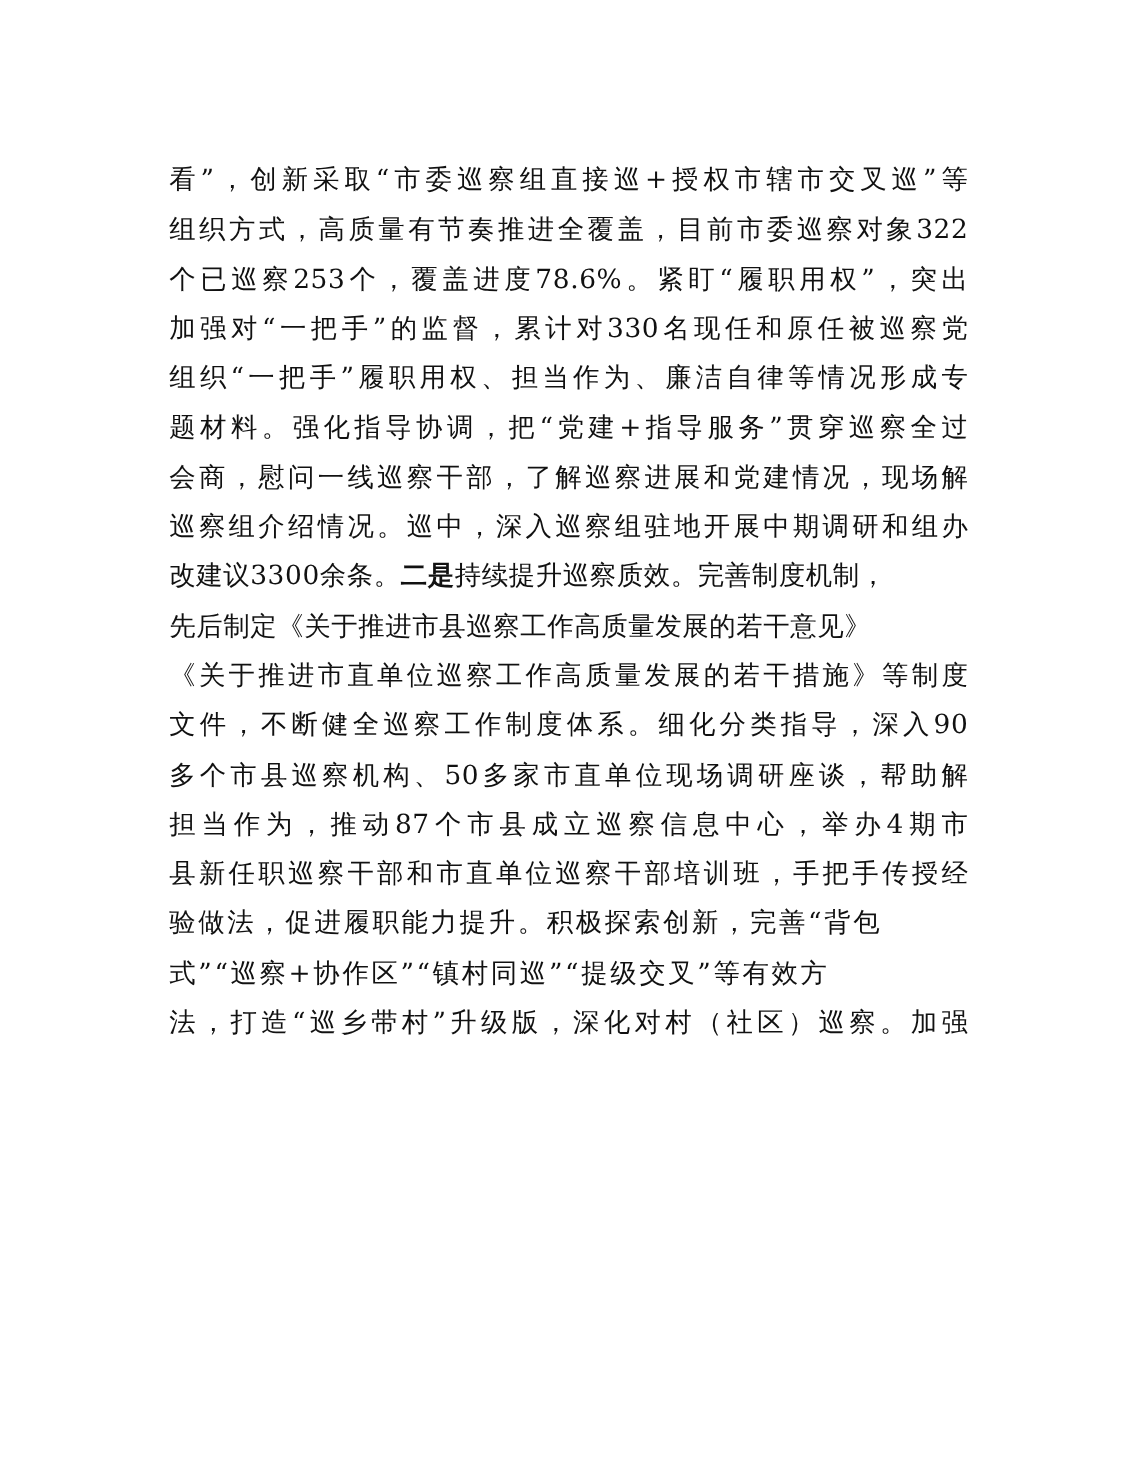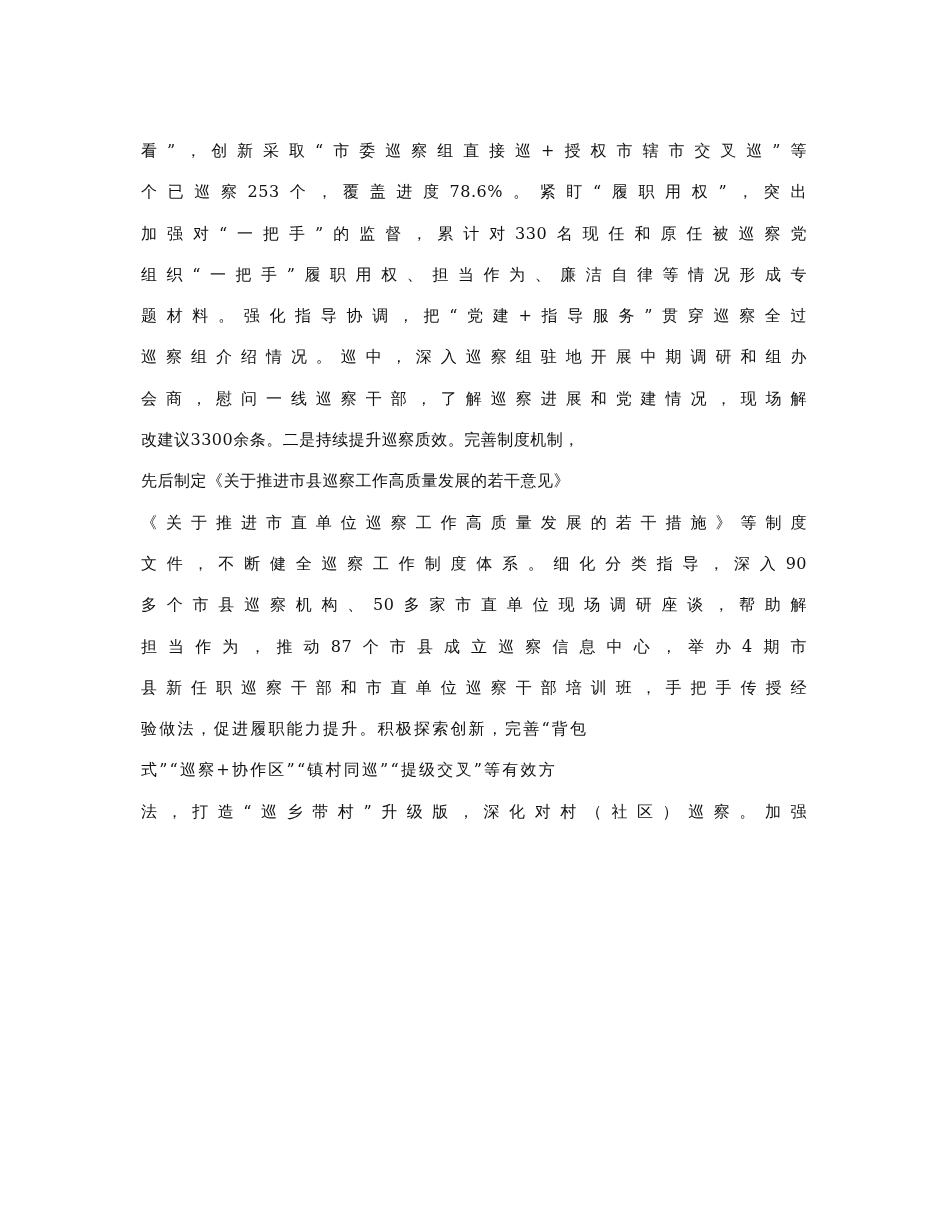--- a/index.html
+++ b/index.html
@@ -17,49 +17,50 @@
     }
     .page {
       position: absolute;
       left: 141px;
       top: 130px;
       width: 666px;
     }
     .line {
       height: 41.3px;
       line-height: 41.3px;
-      font-size: 16px;
+      font-size: 22px;
       white-space: nowrap;
       text-align: justify;
       text-align-last: justify;
       letter-spacing: 0.5px;
     }
     .line.last-short {
       text-align-last: left;
     }
     .line.short {
       text-align-last: left;
       letter-spacing: 2.2px;
     }
     .bold {
       font-family: "DejaVu Sans", "Liberation Sans", sans-serif;
-      font-weight: normal;
+      font-weight: bold;
     }
   </style>
 </head>
 <body>
 
 <div class="page">
   <div class="line">看”，创新采取“市委巡察组直接巡+授权市辖市交叉巡”等</div>
+  <div class="line">组织方式，高质量有节奏推进全覆盖，目前市委巡察对象322</div>
   <div class="line">个已巡察253个，覆盖进度78.6%。紧盯“履职用权”，突出</div>
   <div class="line">加强对“一把手”的监督，累计对330名现任和原任被巡察党</div>
   <div class="line">组织“一把手”履职用权、担当作为、廉洁自律等情况形成专</div>
   <div class="line">题材料。强化指导协调，把“党建+指导服务”贯穿巡察全过</div>
+  <div class="line">会商，慰问一线巡察干部，了解巡察进展和党建情况，现场解</div>
   <div class="line">巡察组介绍情况。巡中，深入巡察组驻地开展中期调研和组办</div>
-  <div class="line">会商，慰问一线巡察干部，了解巡察进展和党建情况，现场解</div>
   <div class="line last-short"><span>改建议3300余条。</span><span class="bold">二是</span><span>持续提升巡察质效。完善制度机制，</span></div>
   <div class="line last-short">先后制定《关于推进市县巡察工作高质量发展的若干意见》</div>
   <div class="line">《关于推进市直单位巡察工作高质量发展的若干措施》等制度</div>
   <div class="line">文件，不断健全巡察工作制度体系。细化分类指导，深入90</div>
   <div class="line">多个市县巡察机构、50多家市直单位现场调研座谈，帮助解</div>
   <div class="line">担当作为，推动87个市县成立巡察信息中心，举办4期市</div>
   <div class="line">县新任职巡察干部和市直单位巡察干部培训班，手把手传授经</div>
   <div class="line short">验做法，促进履职能力提升。积极探索创新，完善“背包</div>
   <div class="line short">式”“巡察+协作区”“镇村同巡”“提级交叉”等有效方</div>
   <div class="line">法，打造“巡乡带村”升级版，深化对村（社区）巡察。加强</div>

